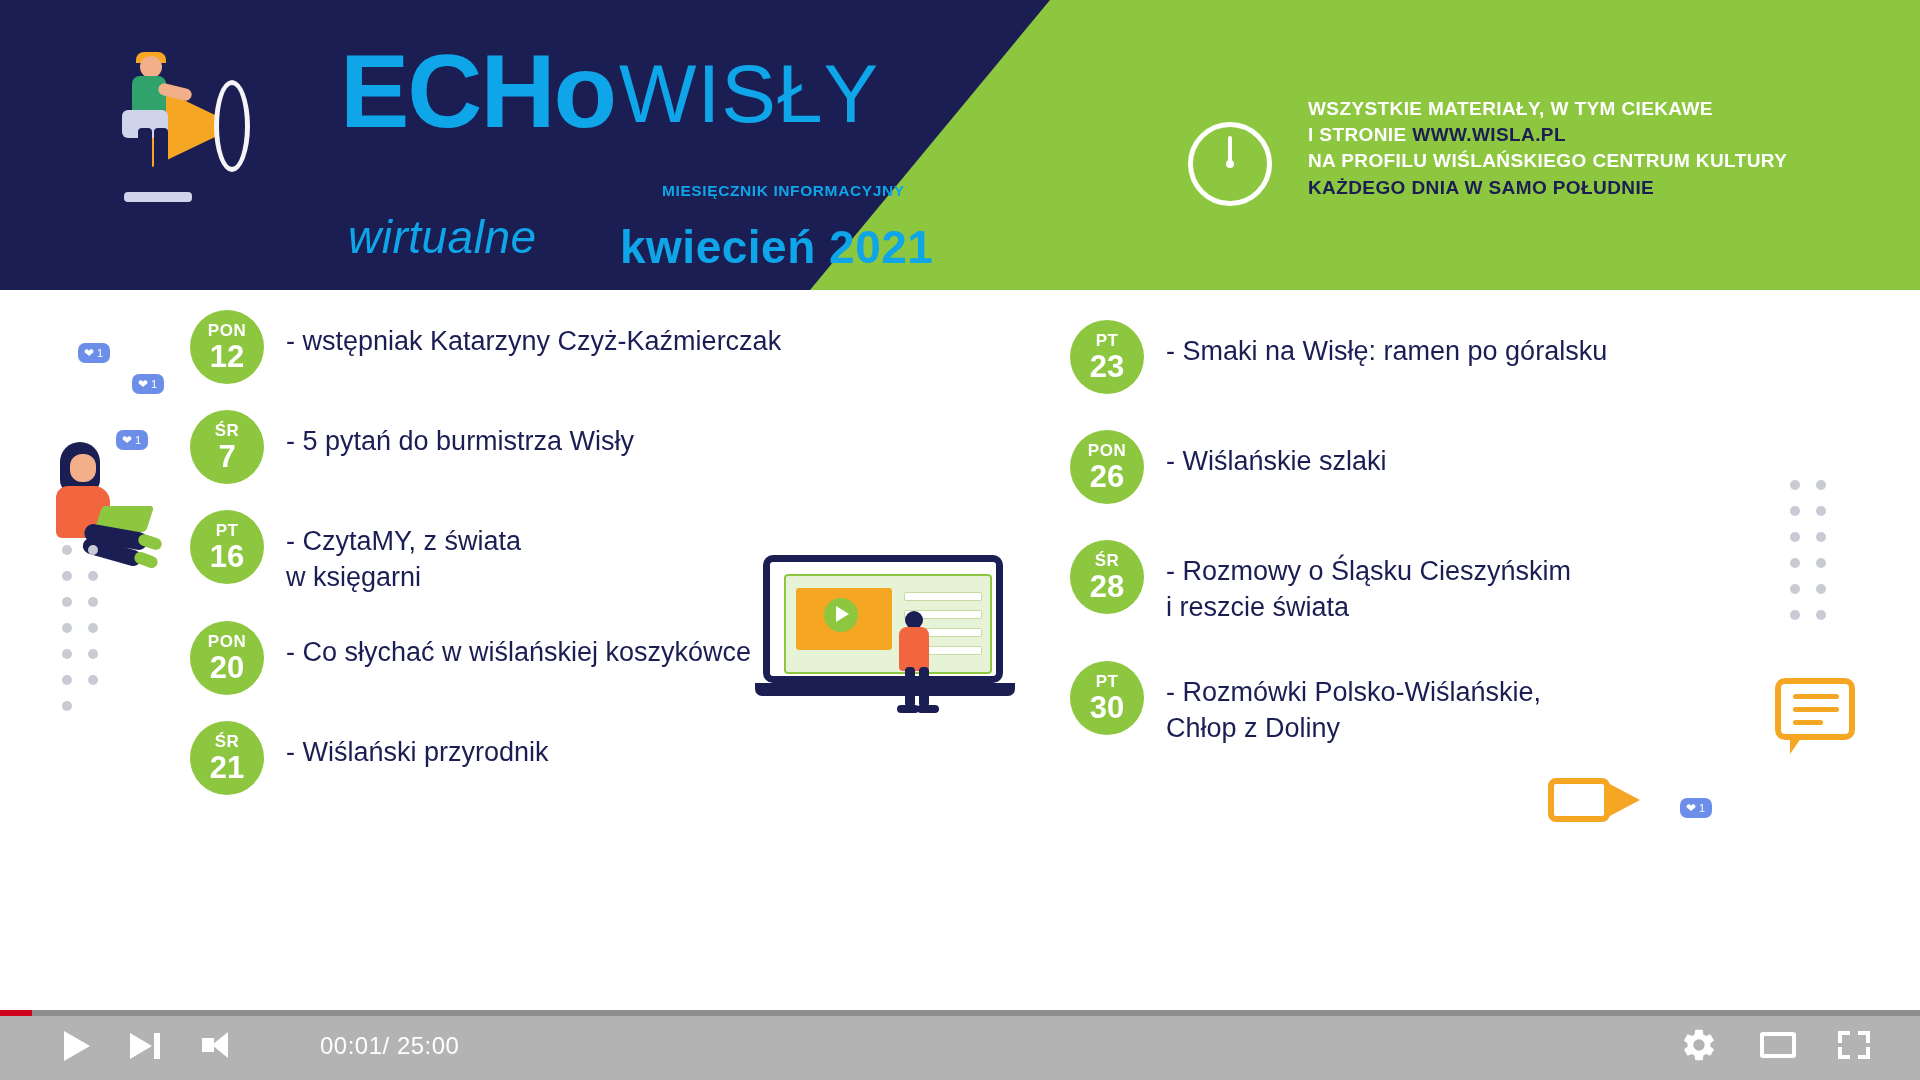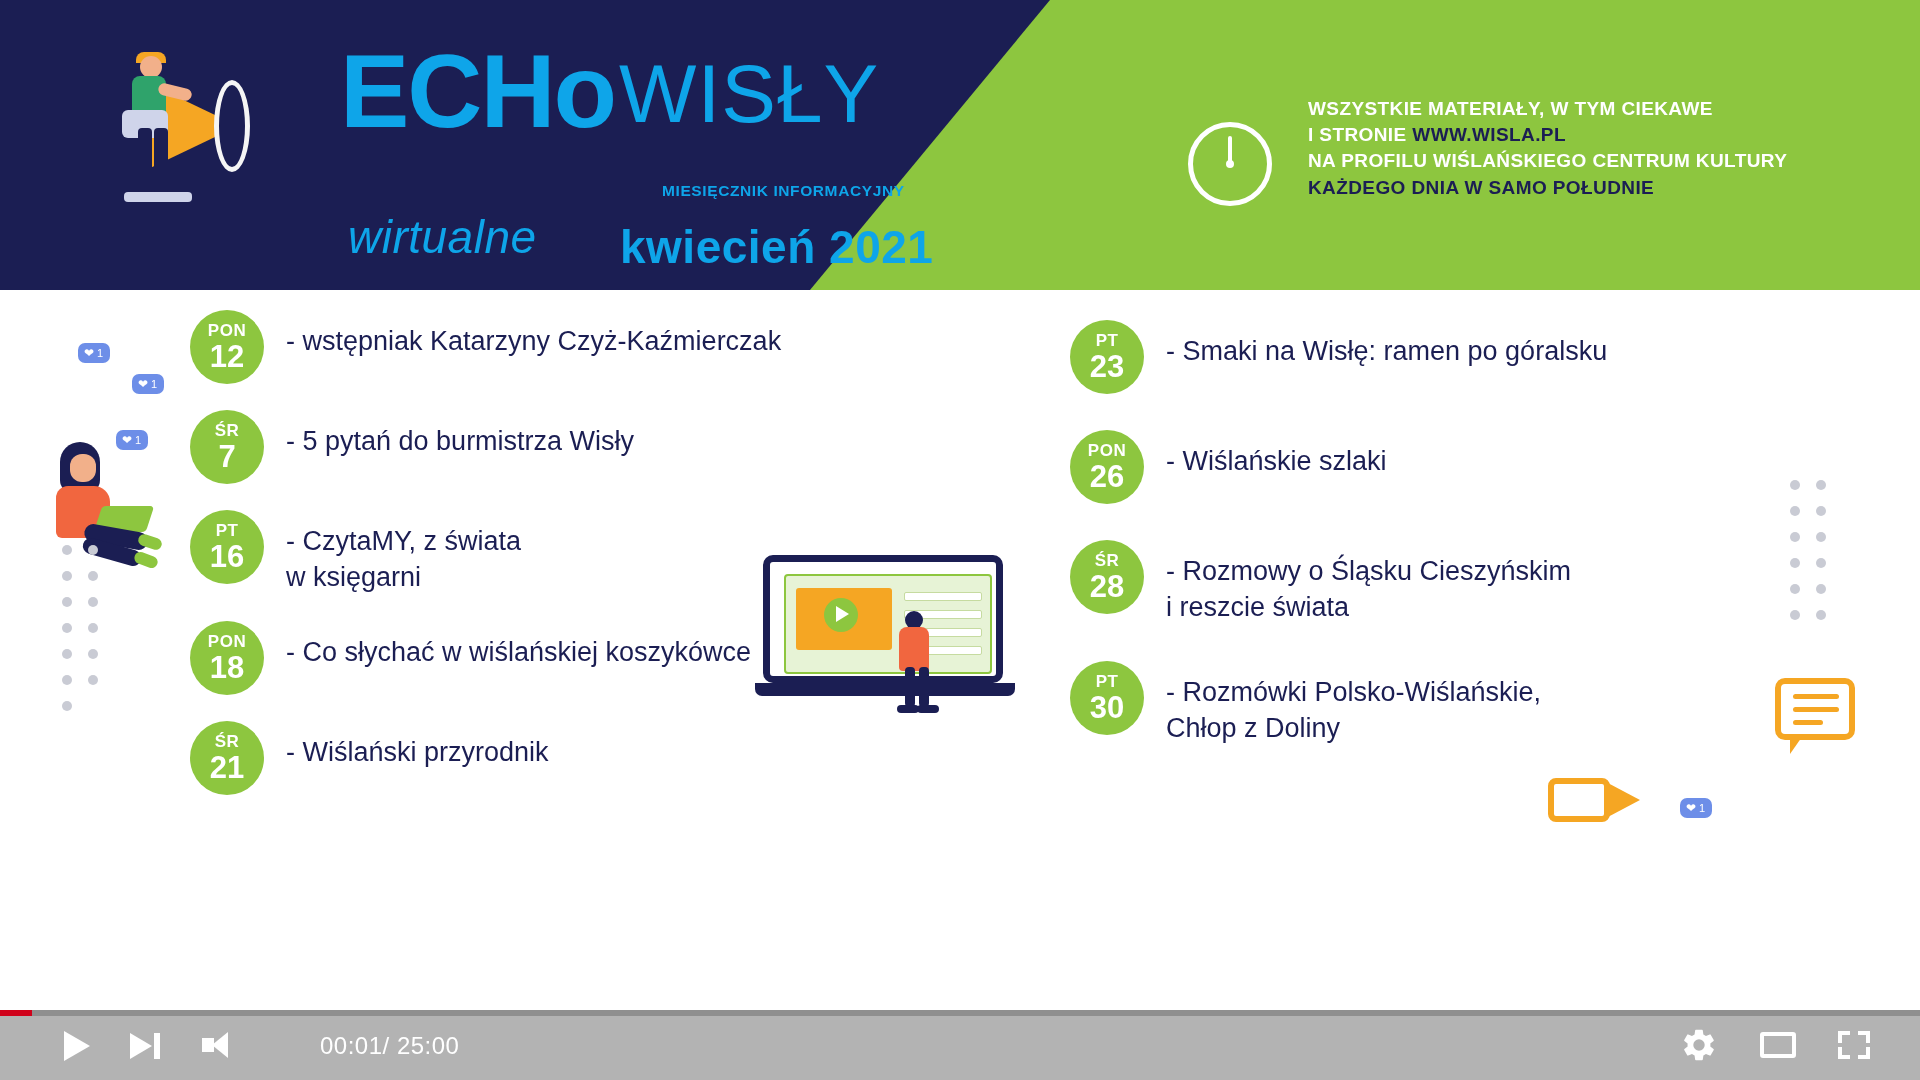--- a/index.html
+++ b/index.html
@@ -799,21 +799,21 @@
         <div class="badge">
           <span class="dow">PT</span>
           <span class="day">16</span>
         </div>
         <div class="row-text">- CzytaMY, z świata
   w księgarni</div>
       </div>
       <div class="row">
         <div class="badge">
           <span class="dow">PON</span>
-          <span class="day">18</span>
+          <span class="day">20</span>
         </div>
         <div class="row-text">- Co słychać w wiślańskiej koszykówce</div>
       </div>
       <div class="row">
         <div class="badge">
           <span class="dow">ŚR</span>
           <span class="day">21</span>
         </div>
         <div class="row-text">- Wiślański przyrodnik</div>
       </div>

